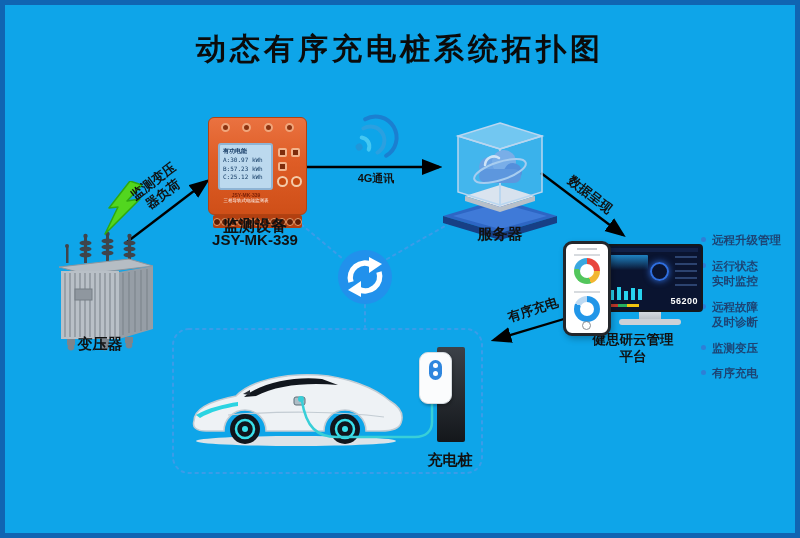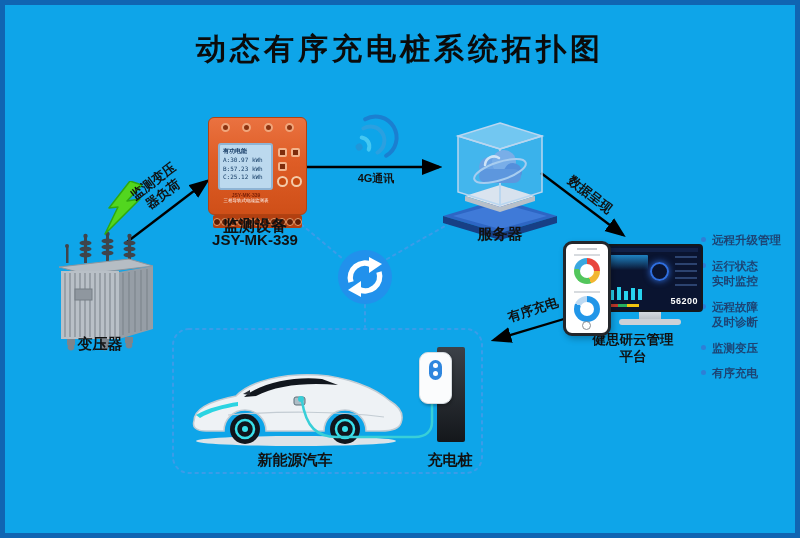--- a/index.html
+++ b/index.html
@@ -367,16 +367,15 @@
   </svg>
 
   <div class="abs wall"></div>
   <div class="abs charger">
     <div class="pill">
         <i style="top:3px;"></i>
         <i style="top:11px;"></i>
       </div>
   </div>
 
-  <div class="abs node-label" style="left:233px;top:446px;width:114px;">新能源汽车</div>
   <div class="abs node-label" style="left:407px;top:446px;width:76px;">充电桩</div>
 
 </div>
 
 </body></html>

